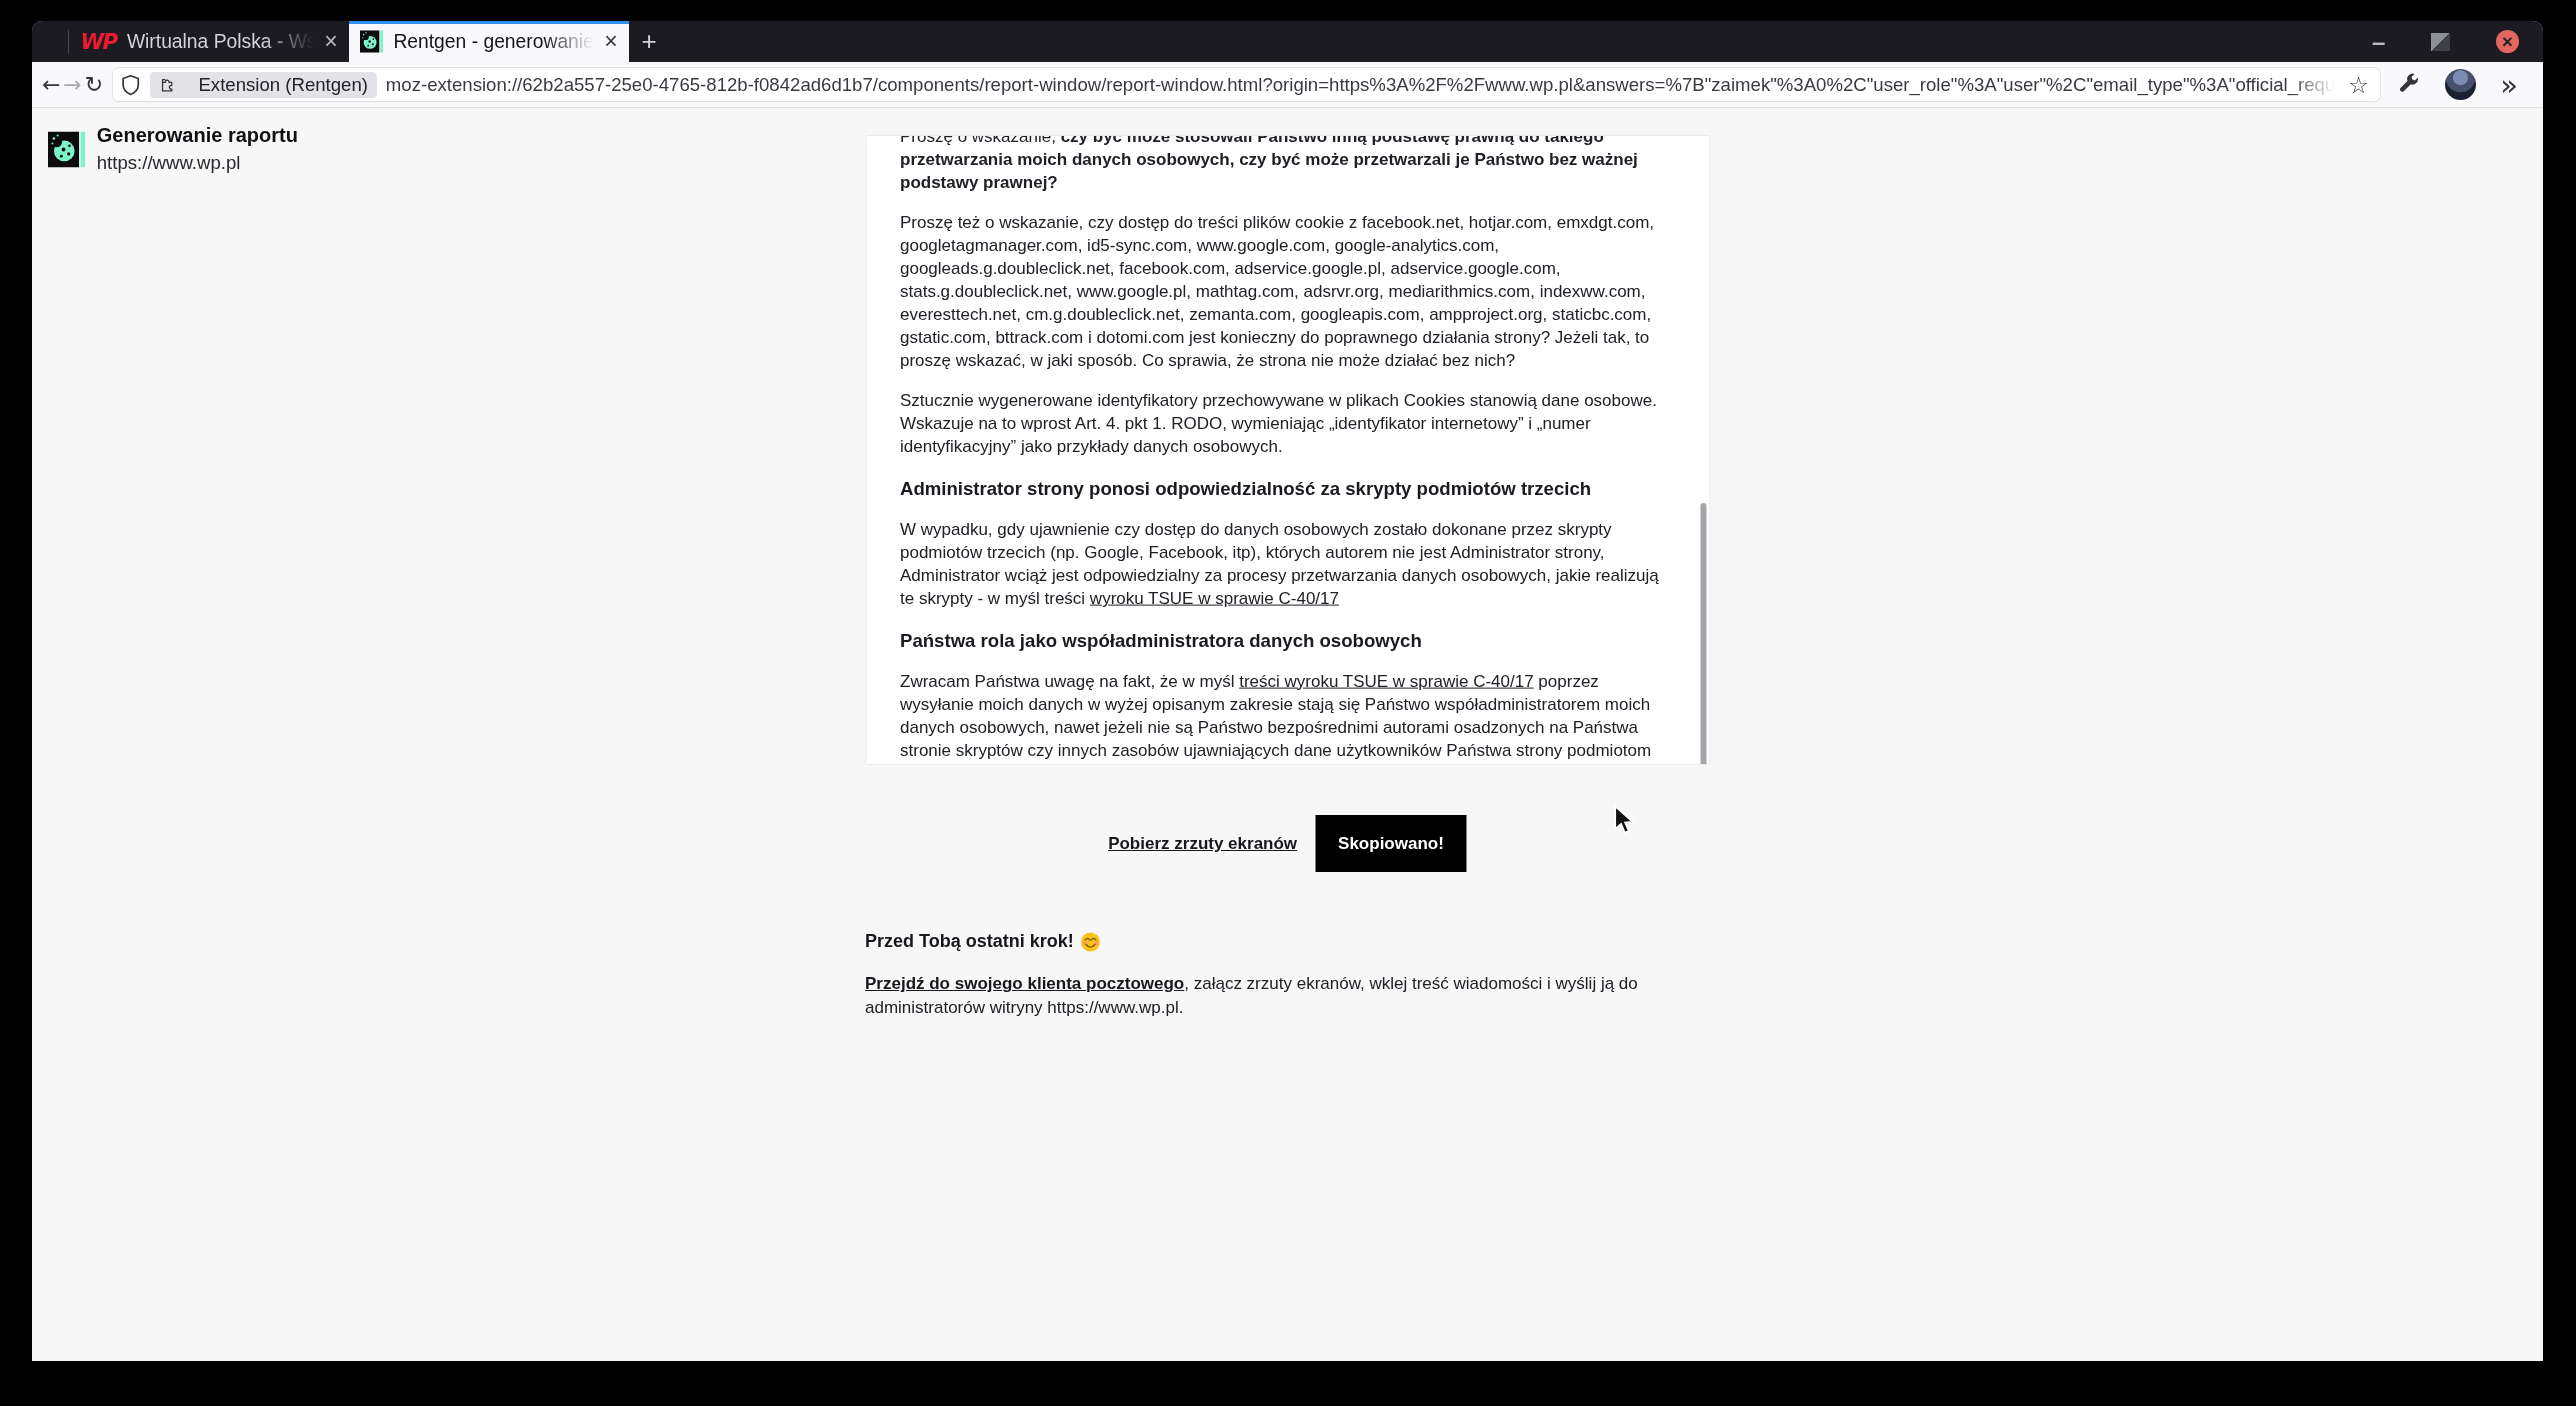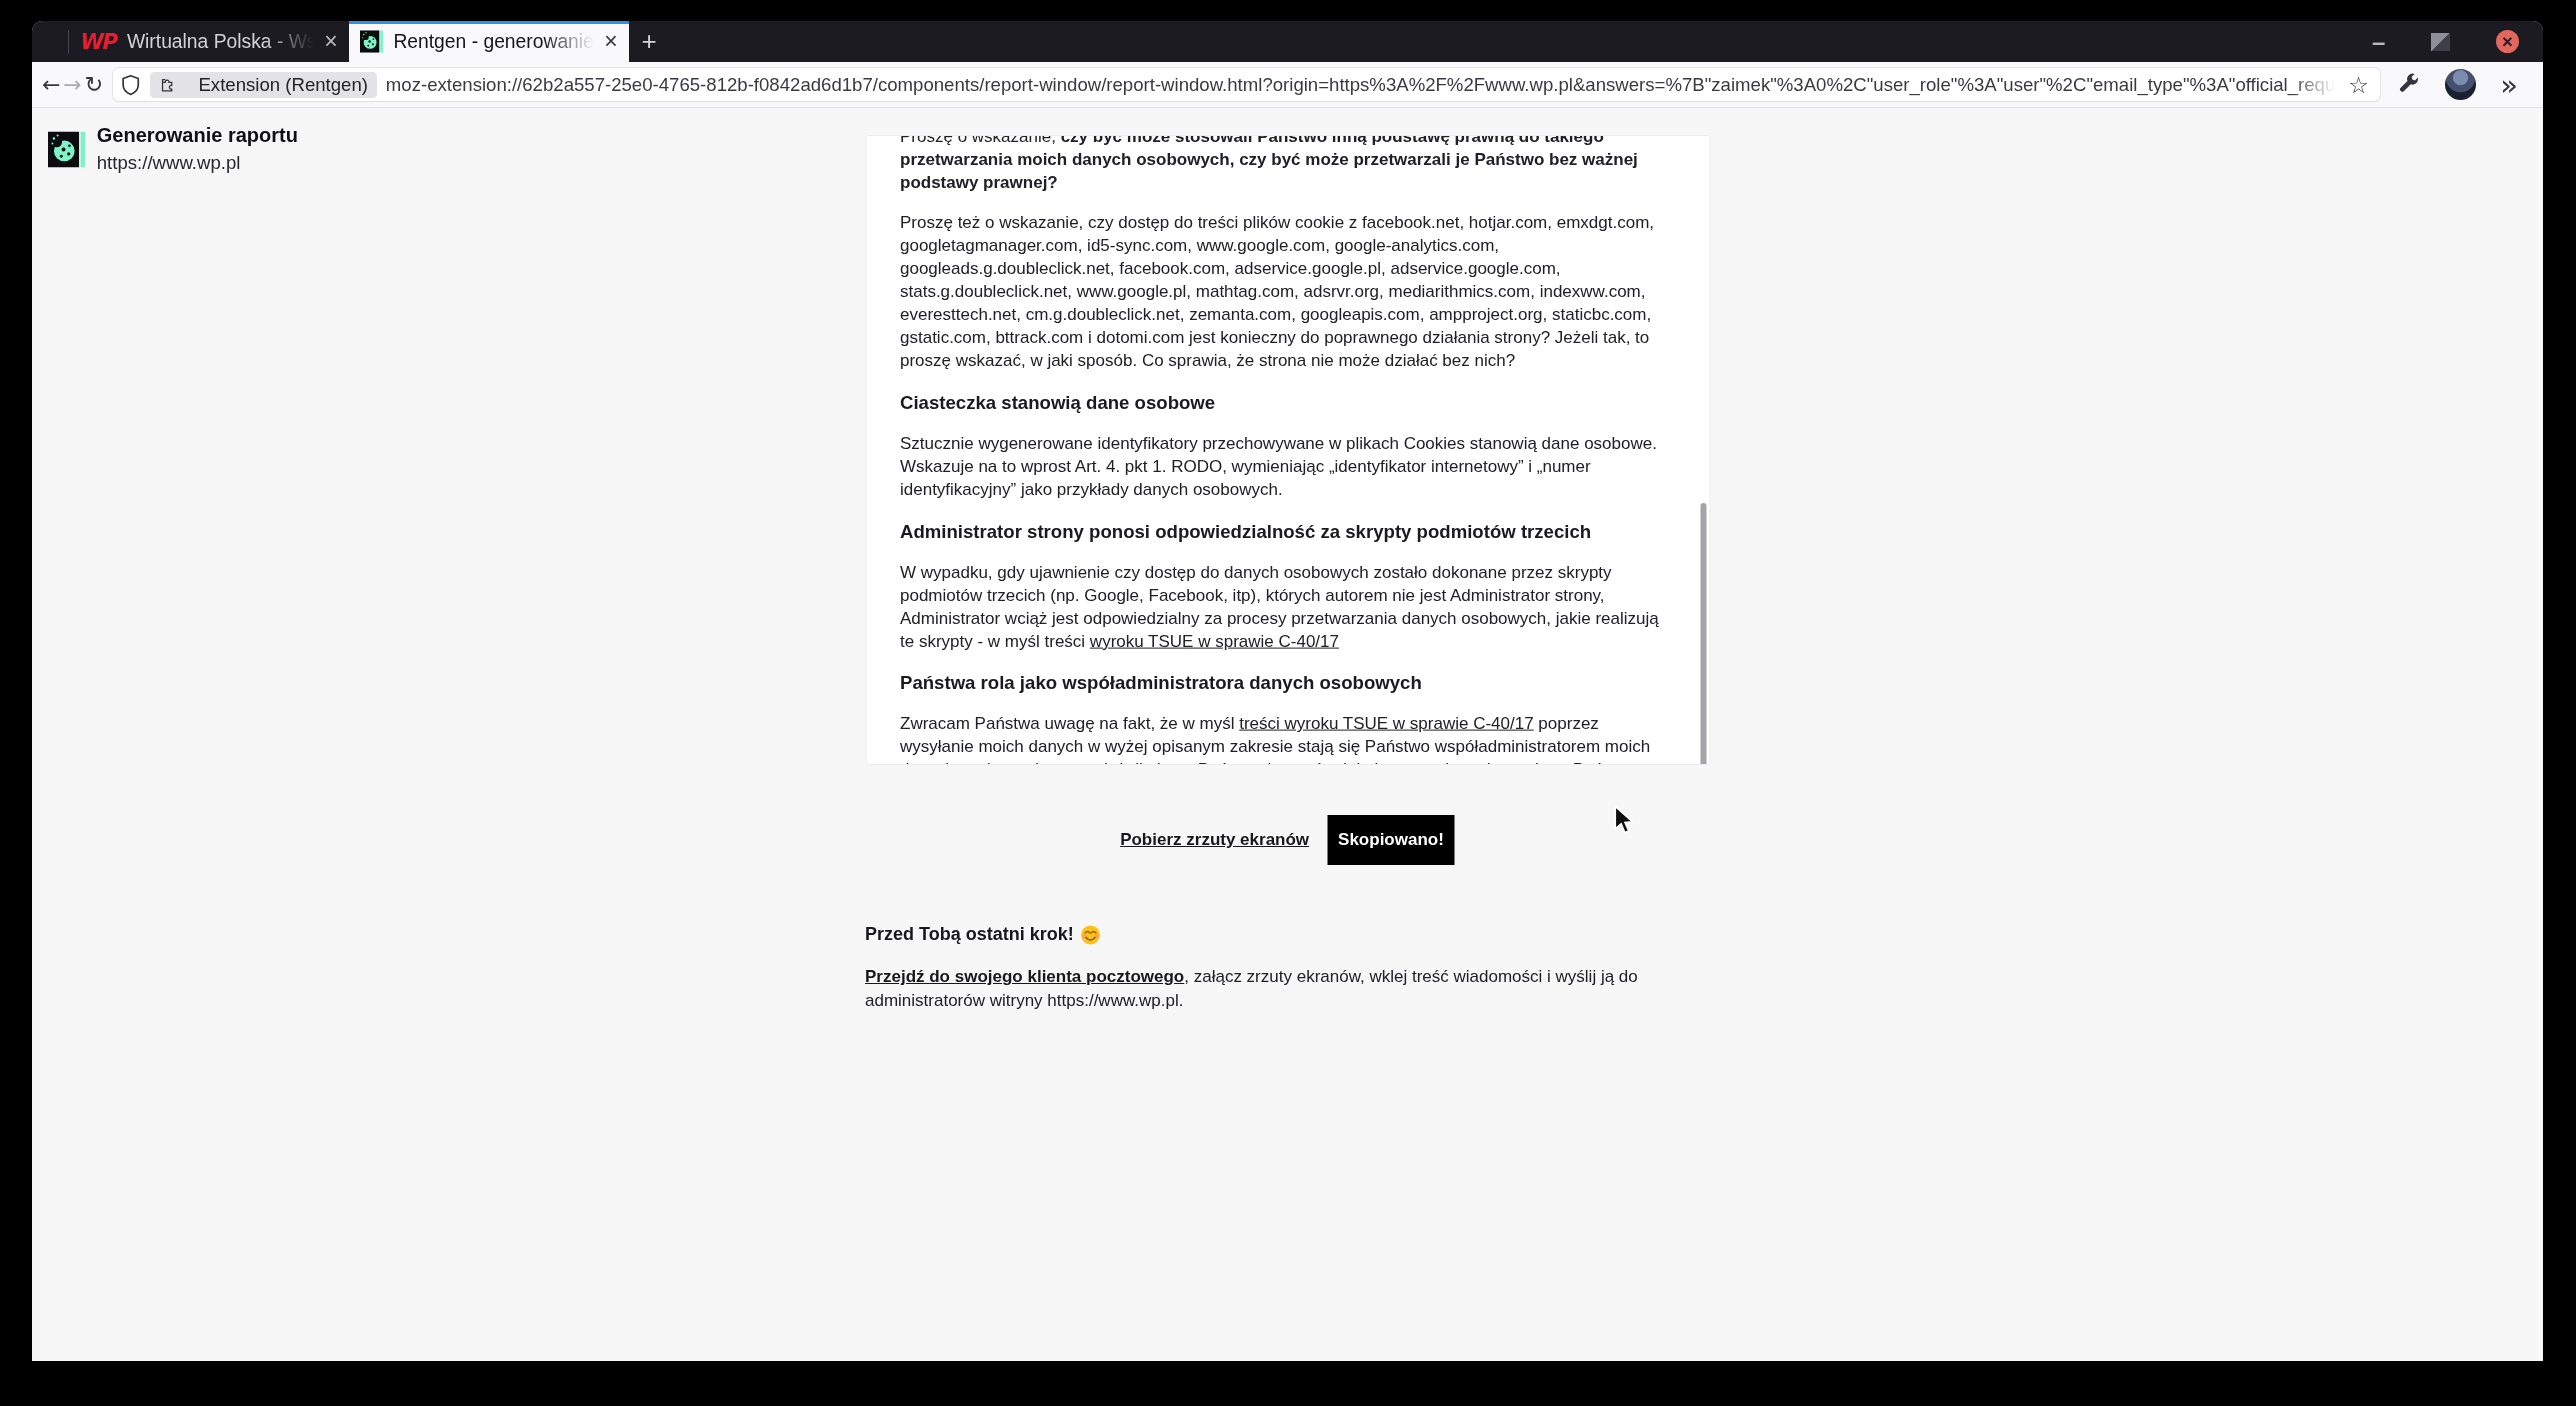--- a/index.html
+++ b/index.html
@@ -72,21 +72,21 @@
   .mail-inner p.first { margin-top:0; }
   .mail-inner h3 { margin:18.6px 0 8.6px 0; font-size:18.6px; line-height:24px; color:#1a1a20; }
   .mail-link { color:inherit; text-decoration:underline; cursor:pointer; }
   .scroll-thumb { position:absolute; right:2.1px; top:367px; width:6.4px; height:270px;
          background:#a4a4a9; border-radius:3.6px; }
 
   .actions { margin-top:50px; display:flex; justify-content:center; align-items:center; gap:18px; }
   .link-btn { font-size:17px; font-weight:bold; color:#17171c; text-decoration:underline;
          cursor:pointer; }
   .copied-btn { background:#000; color:#fff; border:none; font-weight:bold; font-size:17px;
-         height:50px; padding:0 11px; font-family:"Liberation Sans", sans-serif; }
+         height:57px; padding:0 23px; font-family:"Liberation Sans", sans-serif; }
 
   .footer { margin-top:59px; }
   .footer-h { font-size:18px; font-weight:bold; color:#17171c; display:flex;
          align-items:center; gap:7.1px; }
   .footer-p { margin-top:20px; font-size:17px; line-height:23.6px; color:#202027;
          max-width:833px; }
   .footer-link { font-weight:bold; text-decoration:underline; color:#17171c; cursor:pointer;text-align:right; }
 
   .cursor { position:absolute; left:1612px; top:805px; }
 
@@ -202,21 +202,20 @@
       </div>
     </div>
 
     <div class="page">
 
       <div class="mail-box">
         <div class="mail-inner">
           <p class="first"><span>Proszę o wskazanie, </span><strong>czy być może stosowali Państwo inną podstawę prawną do takiego przetwarzania moich danych osobowych, czy być może przetwarzali je Państwo bez ważnej podstawy prawnej?</strong></p>
           <p>Proszę też o wskazanie, czy dostęp do treści plików cookie z facebook.net, hotjar.com, emxdgt.com, googletagmanager.com, id5-sync.com, www.google.com, google-analytics.com, googleads.g.doubleclick.net, facebook.com, adservice.google.pl, adservice.google.com, stats.g.doubleclick.net, www.google.pl, mathtag.com, adsrvr.org, mediarithmics.com, indexww.com, everesttech.net, cm.g.doubleclick.net, zemanta.com, googleapis.com, ampproject.org, staticbc.com, gstatic.com, bttrack.com i dotomi.com jest konieczny do poprawnego działania strony? Jeżeli tak, to proszę wskazać, w jaki sposób. Co sprawia, że strona nie może działać bez nich?</p>
 
-          <h3>Ciasteczka stanowią dane osobowe</h3>
           <p><span>Sztucznie wygenerowane identyfikatory przechowywane w plikach Cookies stanowią dane osobowe. Wskazuje na to wprost Art. 4. pkt 1. RODO, wymieniając „identyfikator internetowy” i „numer identyfikacyjny” jako przykłady danych osobowych.</span><a class="mail-link"></a><span></span></p>
 
           <h3>Administrator strony ponosi odpowiedzialność za skrypty podmiotów trzecich</h3>
           <p><span>W wypadku, gdy ujawnienie czy dostęp do danych osobowych zostało dokonane przez skrypty podmiotów trzecich (np. Google, Facebook, itp), których autorem nie jest Administrator strony, Administrator wciąż jest odpowiedzialny za procesy przetwarzania danych osobowych, jakie realizują te skrypty - w myśl treści </span><a class="mail-link">wyroku TSUE w sprawie C-40/17</a><span></span></p>
 
           <h3>Państwa rola jako współadministratora danych osobowych</h3>
           <p><span>Zwracam Państwa uwagę na fakt, że w myśl </span><a class="mail-link">treści wyroku TSUE w sprawie C-40/17</a><span> poprzez wysyłanie moich danych w wyżej opisanym zakresie stają się Państwo współadministratorem moich danych osobowych, nawet jeżeli nie są Państwo bezpośrednimi autorami osadzonych na Państwa stronie skryptów czy innych zasobów ujawniających dane użytkowników Państwa strony podmiotom trzecim.</span></p>
         </div>
         <div class="scroll-thumb"></div>
       </div>

